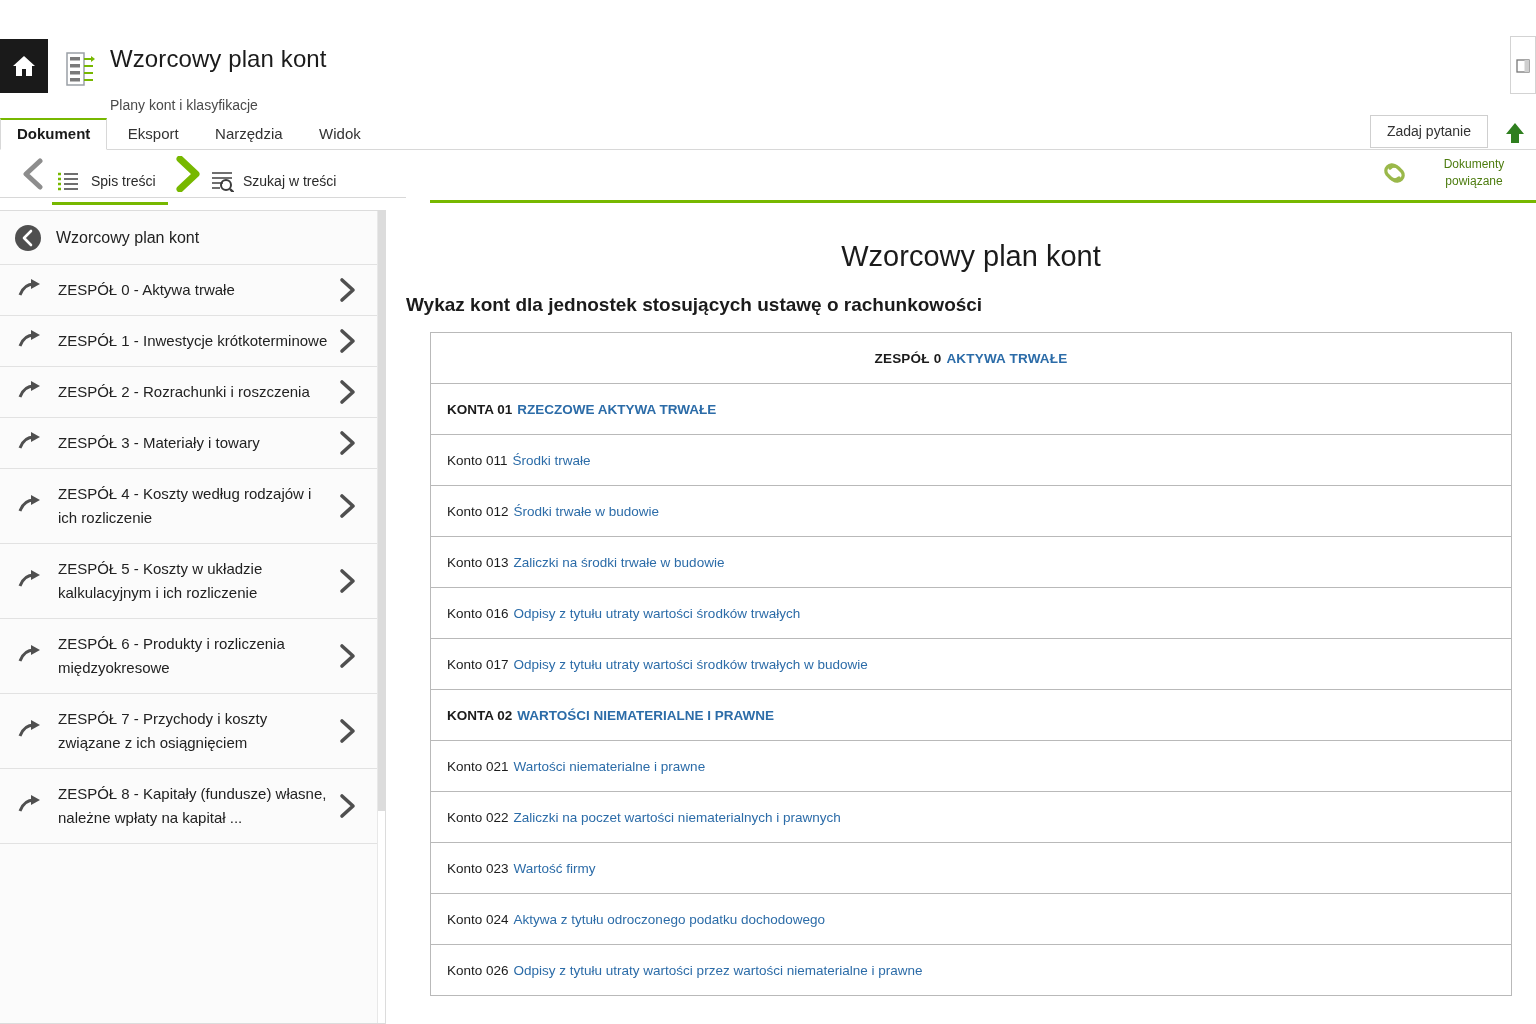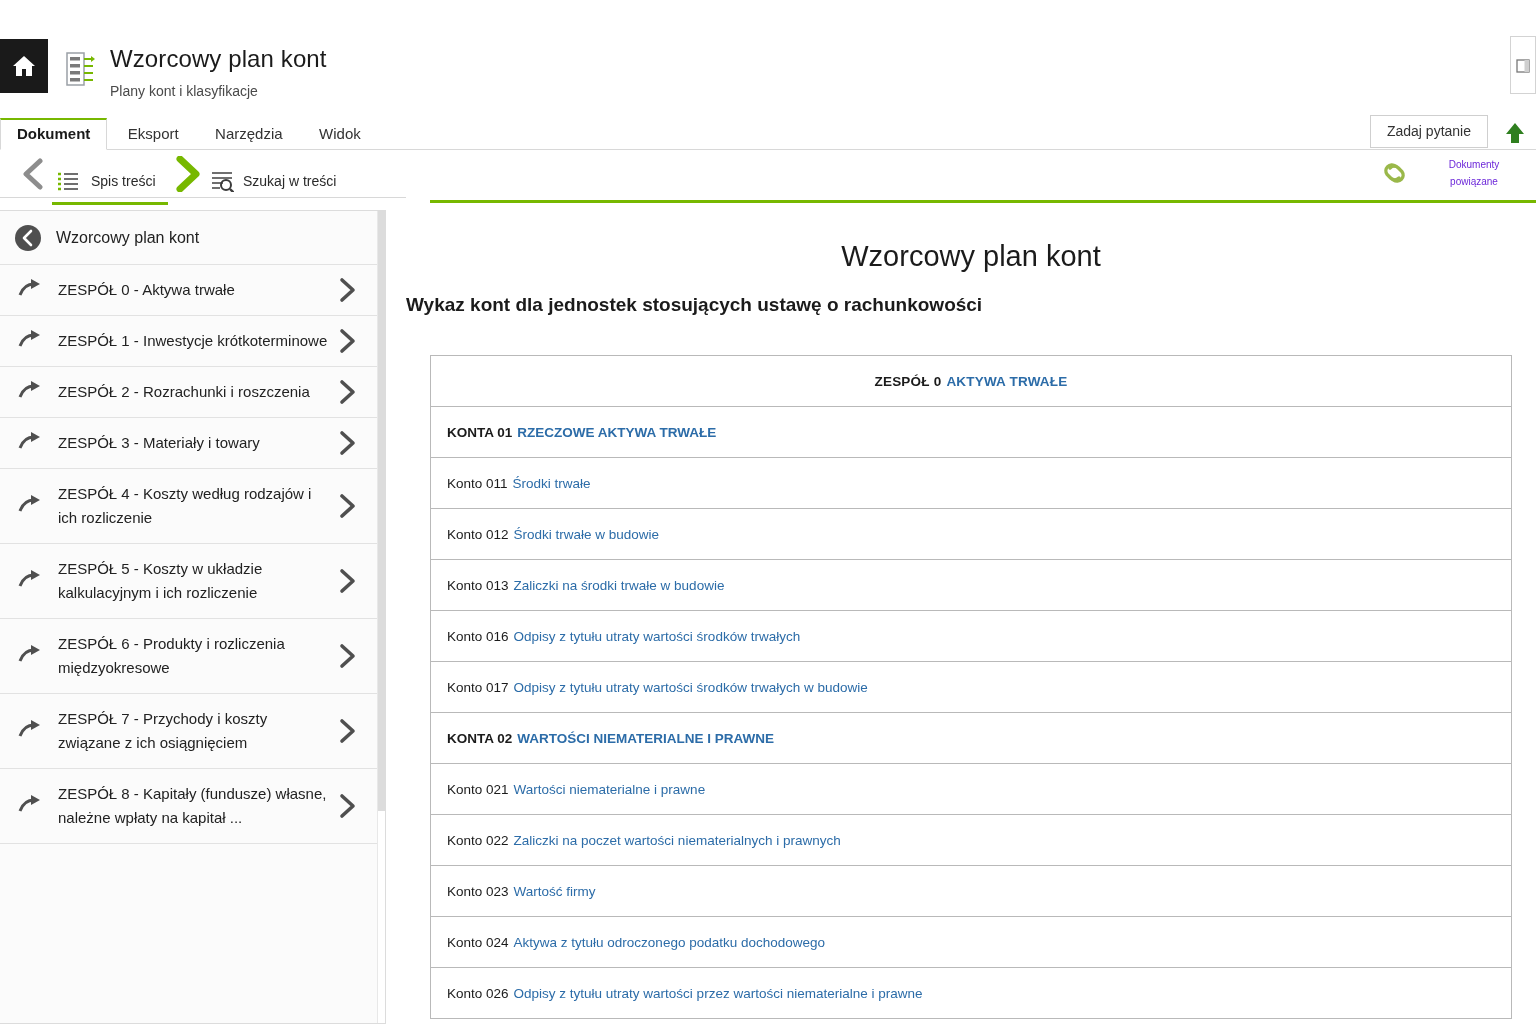--- a/index.html
+++ b/index.html
@@ -46,21 +46,21 @@
   .title-main {
     font-size: 24px;
     color: #1b1b1b;
     font-weight: 400;
     line-height: 30px;
     letter-spacing: .1px;
   }
   .title-sub {
     font-size: 14px;
     color: #4a4a4a;
-    margin-top: 8px;
+    margin-top: 22px;
     line-height: 18px;
   }
 
   .top-right-box {
     position: absolute;
     right: 0px; top: 36px;
     width: 26px; height: 58px;
     border: 1px solid #d3d3d3;
     background: #fff;
   }
@@ -150,21 +150,21 @@
   }
   .tb-search { left: 210px; }
 
   .tb-right {
     position: absolute;
     right: 10px; top: 6px;
     display: flex; align-items: center;
     cursor: pointer;
   }
   .tb-right .lbl2 {
-    font-size: 10px; color: #6d28d9;
+    font-size: 12px; color: #4d7c0f;
     text-align: center; line-height: 17px;
     margin-left: 10px;
     width: 104px;
   }
 
   
   .sidebar {
     position: absolute;
     left: 0; top: 210px;
     width: 386px; height: 814px;
@@ -237,21 +237,21 @@
     font-weight: 400;
   }
   .doc-sub {
     margin: 21px 0 0 0;
     text-align: left;
     font-size: 19px;
     color: #1b1b1b;
     font-weight: 700;
   }
   .table {
-    margin: 39px 24px 0 24px;
+    margin: 16px 24px 0 24px;
     border: 1px solid #b9b9b9;
     border-bottom: none;
   }
   .row {
     border-bottom: 1px solid #b9b9b9;
     padding: 0 16px;
     height: 51px;
     display: flex; align-items: center;
     font-size: 13.5px;
     color: #1b1b1b;

